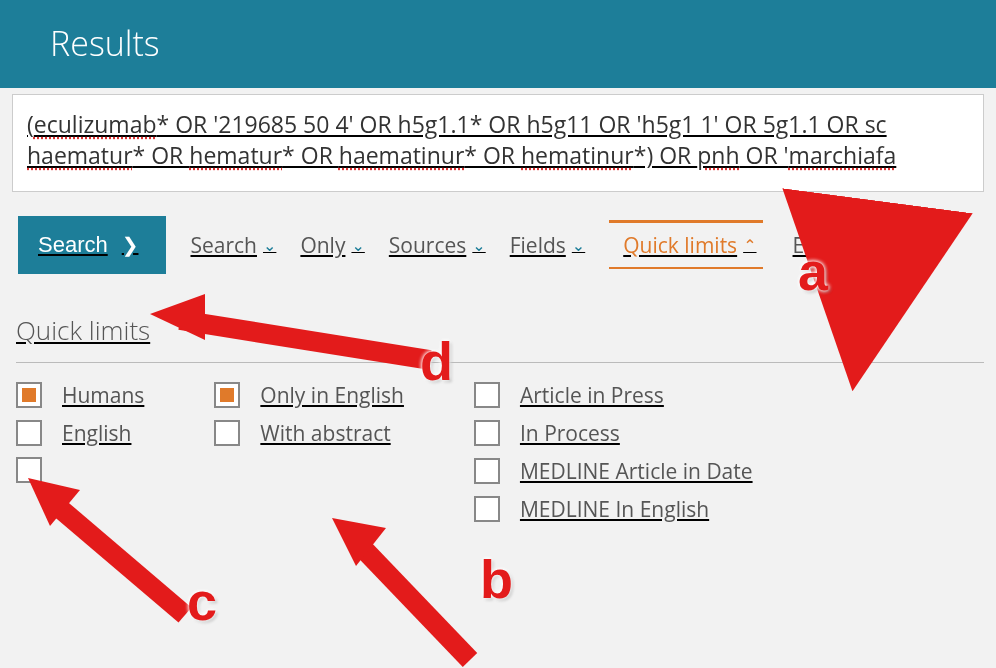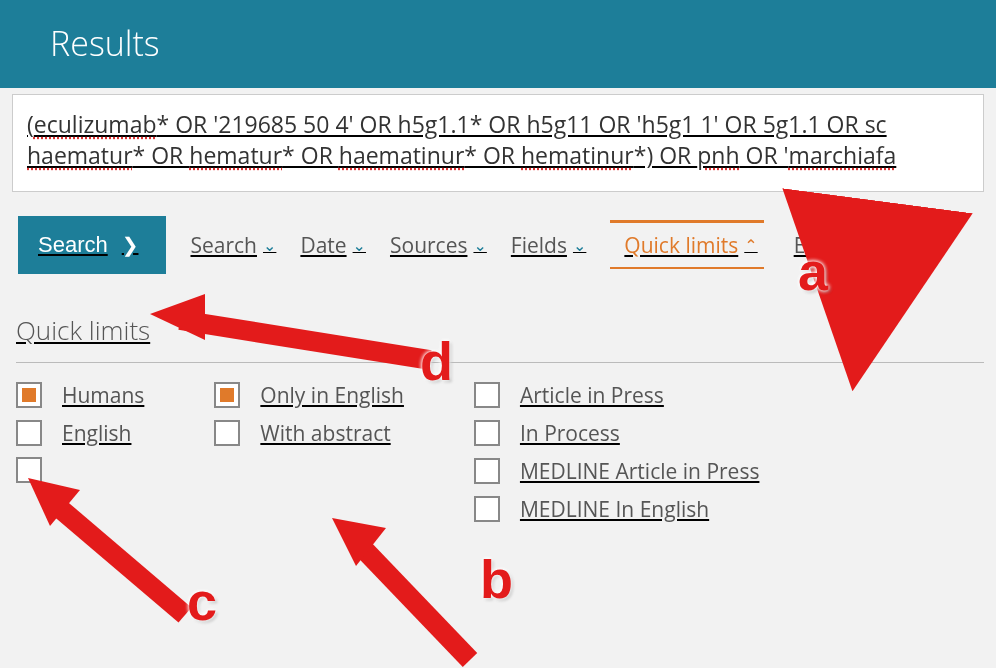--- a/index.html
+++ b/index.html
@@ -170,21 +170,21 @@
     <button class="search-btn">
       <span>Search</span>
       <span class="chev">❯</span>
     </button>
 
     <span class="opt">
       <span>Search</span>
       <span class="chev-down">⌄</span>
     </span>
     <span class="opt">
-      <span>Date</span>
+      <span>Only</span>
       <span class="chev-down">⌄</span>
     </span>
     <span class="opt">
       <span>Sources</span>
       <span class="chev-down">⌄</span>
     </span>
     <span class="opt">
       <span>Fields</span>
       <span class="chev-down">⌄</span>
     </span>
@@ -228,21 +228,21 @@
         <div class="chk">
           <span class="chkbox"></span>
           <span>Article in Press</span>
         </div>
         <div class="chk">
           <span class="chkbox"></span>
           <span>In Process</span>
         </div>
         <div class="chk">
           <span class="chkbox"></span>
-          <span>MEDLINE Article in Press</span>
+          <span>MEDLINE Article in Date</span>
         </div>
         <div class="chk">
           <span class="chkbox"></span>
           <span>MEDLINE In English</span>
         </div>
       </div>
   </div>
 
 </div>
 

